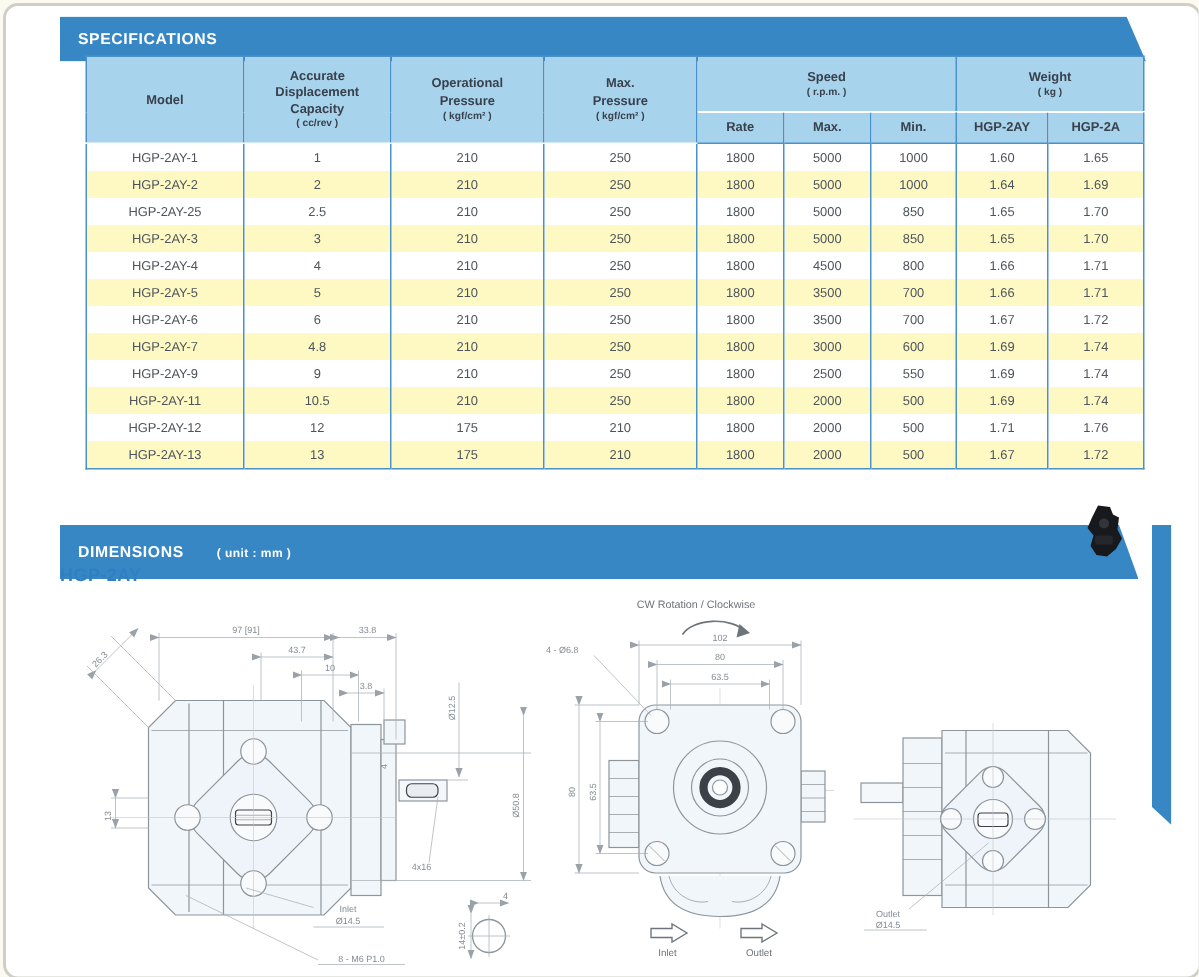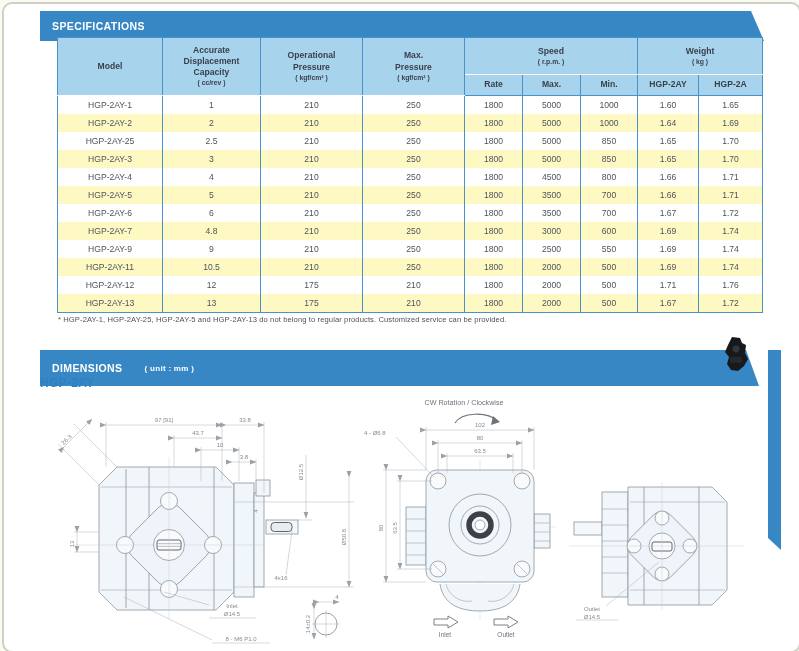--- a/index.html
+++ b/index.html
@@ -203,21 +203,20 @@
           <td>210</td>
           <td>1800</td>
           <td>2000</td>
           <td>500</td>
           <td>1.67</td>
           <td>1.72</td>
         </tr>
       </tbody>
   </table>
 
-  <div class="footnote">* HGP-2AY-1, HGP-2AY-25, HGP-2AY-5 and HGP-2AY-13 do not belong to regular products. Customized service can be provided.</div>
 
   <div class="bar dim-bar">
     <span class="bar-title">DIMENSIONS</span>
     <span class="bar-unit">( unit : mm )</span>
   </div>
 
   <div class="right-stripe"></div>
 
   <svg class="photo" width="36" height="40" viewBox="0 0 36 40">
     <path d="M14 2 L22 3 L24 8 L28 10 L27 18 L30 24 L26 31 L20 36 L13 35 L9 29 L11 22 L7 17 L10 10 L12 6 Z" fill="#17191d"></path>

